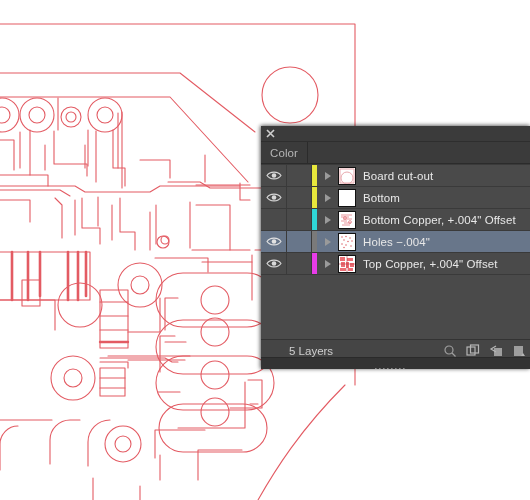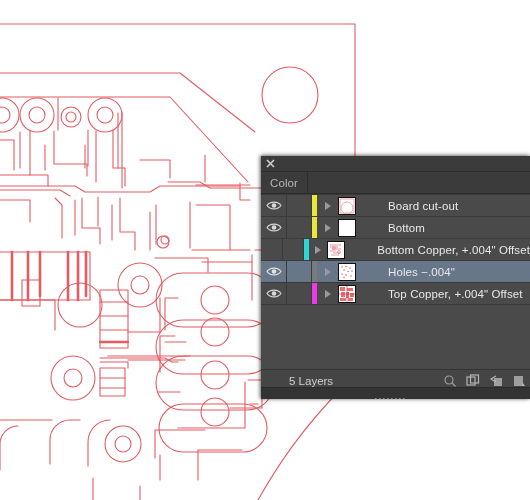--- a/index.html
+++ b/index.html
@@ -12,21 +12,21 @@
 
   
   #pcb-canvas{
     position:absolute;left:0;top:0;width:530px;height:500px;
     background:#ffffff;
   }
   #pcb-canvas svg{display:block;}
 
   
   #layers-panel{
-    position:absolute;left:261px;top:156px;width:269px;height:243px;
+    position:absolute;left:261px;top:126px;width:269px;height:243px;
     background:#4a4a4a;
     box-shadow:-1px 0 4px rgba(0,0,0,.45), 0 -1px 4px rgba(0,0,0,.35);
     font-size:11px;
     box-sizing:border-box;
     overflow:hidden;
   }
 
   
   .panel-titlebar{
     position:relative;height:15px;background:#3b3b3b;
@@ -115,21 +115,20 @@
     flex:0 0 16px;
     position:relative;
     overflow:hidden;
   }
   .thumb svg{display:block;}
   .layer-name{
     color:#e8e8e8;
     font-size:11.5px;
     white-space:nowrap;
     letter-spacing:.1px;
-    margin-left:25px;
   }
 
   .eye-svg{display:block;}
 
   
   .panel-footer{
     height:22px;
     background:#454545;
     border-top:1px solid #333;
     display:flex;align-items:center;

